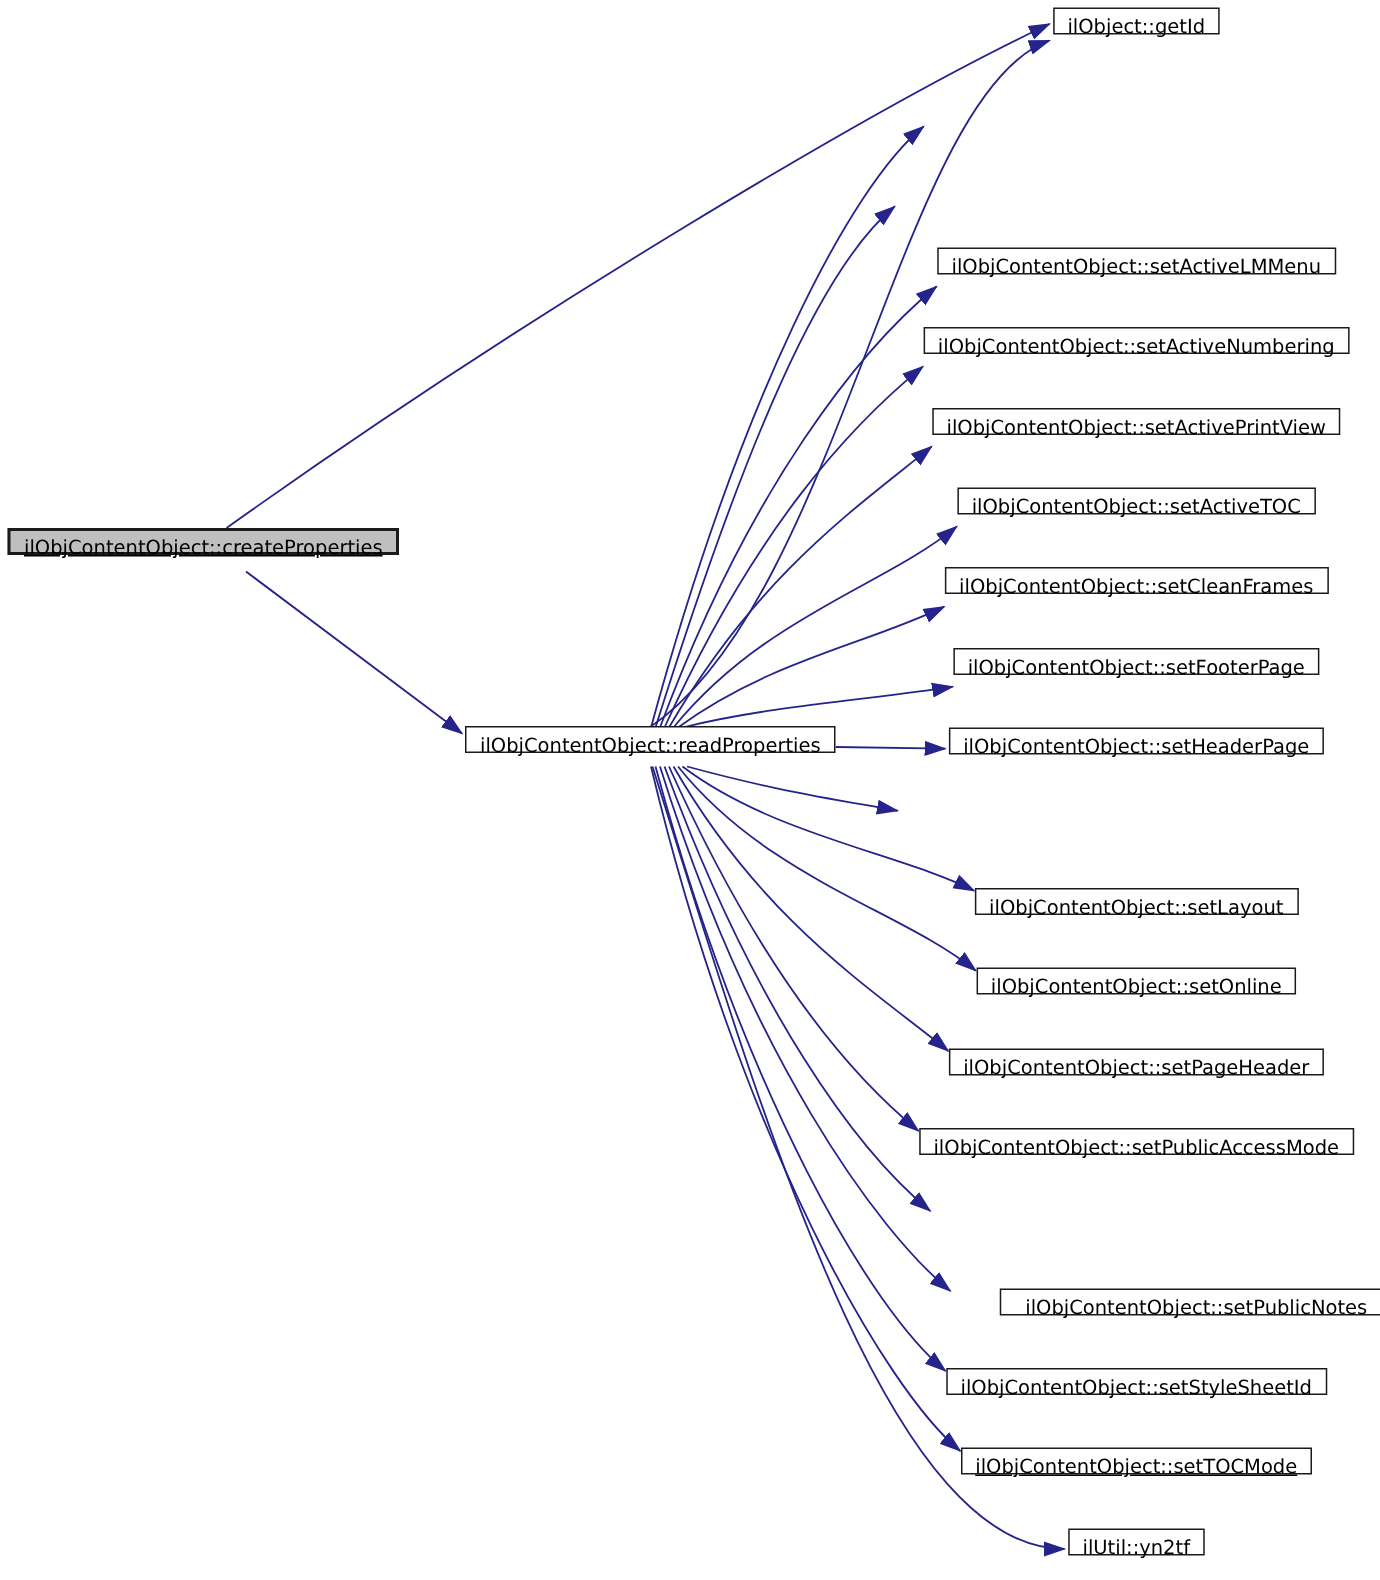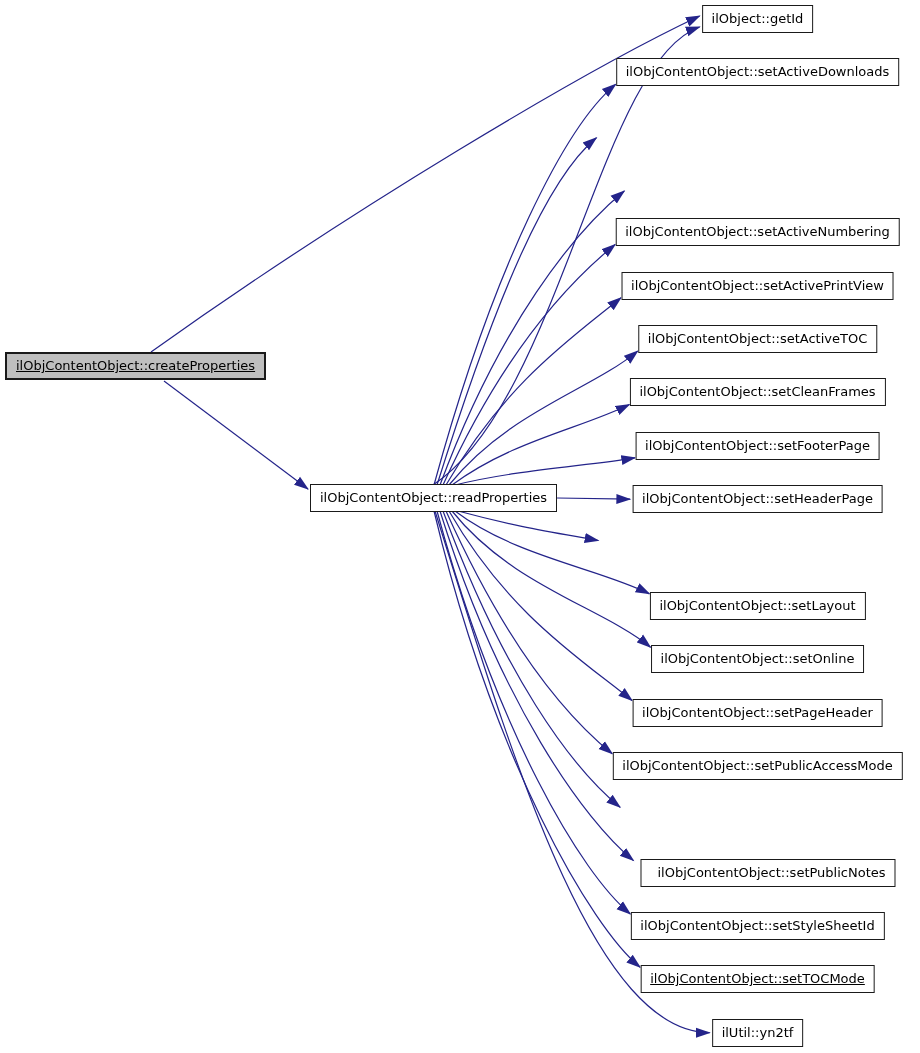--- a/index.html
+++ b/index.html
@@ -14,21 +14,21 @@
   #edge-layer {
     position: absolute;
     left: 0; top: 0;
     width: 920px; height: 1053px;
   }
   .node {
     position: absolute;
     box-sizing: border-box;
     background: var(--node-fill, #ffffff);
     border: 1px solid var(--node-border, #1a1a1a);
-    height: 28px;
+    height: 18px;
     line-height: 26px;
     padding: 0 9px;
     font-size: 13px;
     color: #000000;
     white-space: nowrap;
     text-align: center;
     cursor: pointer;
   }
   .node.highlight {
     background: var(--hl-fill, #bfbfbf);
@@ -71,28 +71,28 @@
         <path d="M 437,511 C 497,732.615625 581.34375,873.9375 630.34375,913.9375" fill="none" stroke="#24248a" stroke-width="1.2" marker-end="url(#arrow)"></path>
         <path d="M 434,511 C 494,761.96328125 591.1640625,927.296875 640.1640625,967.296875" fill="none" stroke="#24248a" stroke-width="1.2" marker-end="url(#arrow)"></path>
         <path d="M 435,511 C 510,750 592,1032.640625 709.6484375,1032.640625" fill="none" stroke="#24248a" stroke-width="1.2" marker-end="url(#arrow)"></path>
       </g>
   </svg>
 
   <div class="node highlight" id="n-createProperties" style="left:5px; top:352px;">ilObjContentObject::createProperties</div>
 
   <div class="node" id="n-readProperties" style="left:310px; top:484px;">ilObjContentObject::readProperties</div>
 <div class="node callee" id="n-getId" style="left: 757.5px; top: 5px;">ilObject::getId</div>
-    <div class="node callee" id="n-setActiveDownloads" style="left: 757.5px; top: 58.35px;">ilObjContentObject::setActiveDownloads</div>
+    <div class="node callee" id="n-setActiveLMMenu" style="left: 757.5px; top: 165.05px;">ilObjContentObject::setActiveLMMenu</div>
     <div class="node callee" id="n-setActiveNumbering" style="left: 757.5px; top: 218.4px; text-align: center;">ilObjContentObject::setActiveNumbering</div>
     <div class="node callee" id="n-setActivePrintView" style="left: 757.5px; top: 271.75px;">ilObjContentObject::setActivePrintView</div>
     <div class="node callee" id="n-setCleanFrames" style="left: 757.5px; top: 378.45px;">ilObjContentObject::setCleanFrames</div>
     <div class="node callee" id="n-setActiveTOC" style="left: 757.5px; top: 325.1px;">ilObjContentObject::setActiveTOC</div>
     <div class="node callee" id="n-setFooterPage" style="left: 757.5px; top: 431.8px;">ilObjContentObject::setFooterPage</div>
     <div class="node callee" id="n-setHeaderPage" style="left: 757.5px; top: 485.15px; text-align: center;">ilObjContentObject::setHeaderPage</div>
     <div class="node callee" id="n-setLayout" style="left: 757.5px; top: 591.85px;">ilObjContentObject::setLayout</div>
     <div class="node callee" id="n-setOnline" style="left: 757.5px; top: 645.2px;">ilObjContentObject::setOnline</div>
     <div class="node callee" id="n-setPageHeader" style="left: 757.5px; top: 698.55px;">ilObjContentObject::setPageHeader</div>
     <div class="node callee" id="n-setPublicAccessMode" style="left: 757.5px; top: 751.9px;">ilObjContentObject::setPublicAccessMode</div>
-    <div class="node callee" id="n-setPublicNotes" style="left: 768px; top: 858.6px; padding-left: 16px;">ilObjContentObject::setPublicNotes</div>
+    <div class="node callee" id="n-setPublicNotes" style="left: 794px; top: 858.6px; padding-left: 16px;">ilObjContentObject::setPublicNotes</div>
     <div class="node callee" id="n-setStyleSheetId" style="left: 757.5px; top: 911.95px;">ilObjContentObject::setStyleSheetId</div>
     <div class="node callee" id="n-setTOCMode" style="left: 757.5px; top: 965.3px; text-decoration: underline;">ilObjContentObject::setTOCMode</div>
     <div class="node callee" id="n-yn2tf" style="left: 757.5px; top: 1018.65px;">ilUtil::yn2tf</div>
   </div>
 
 </body></html>

